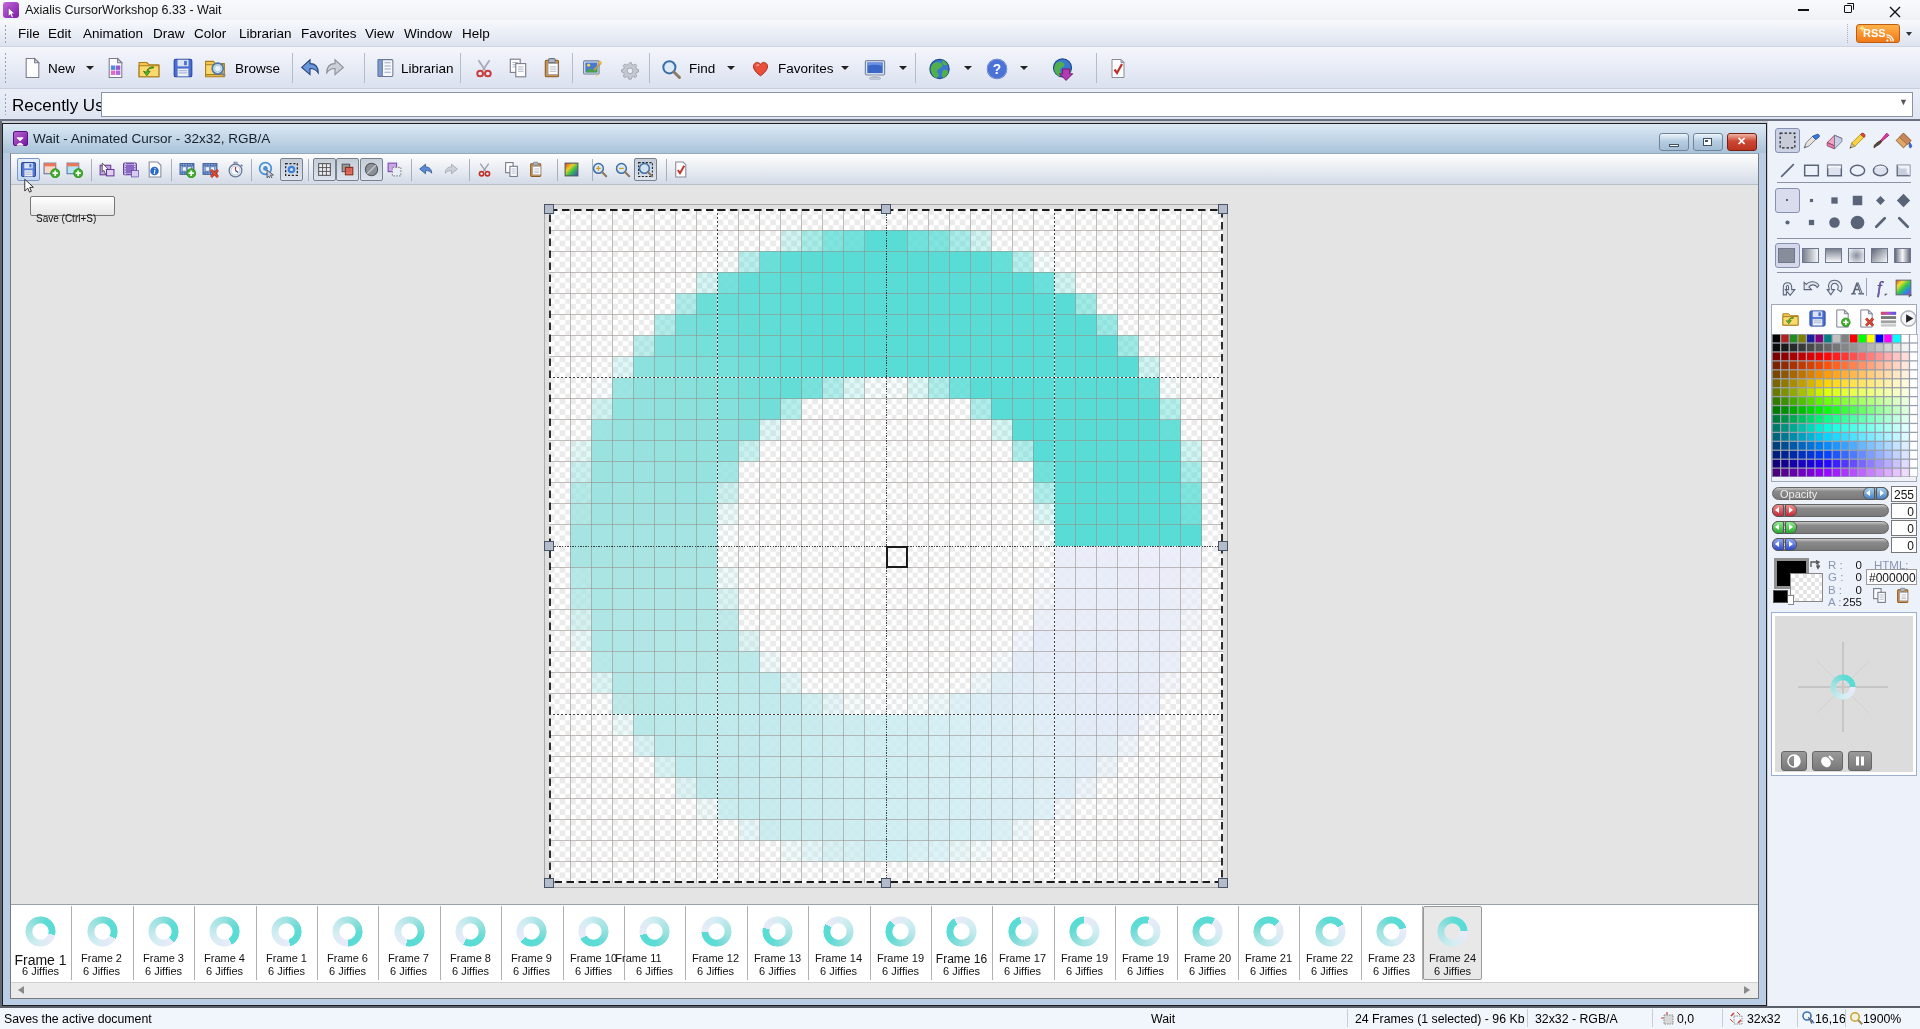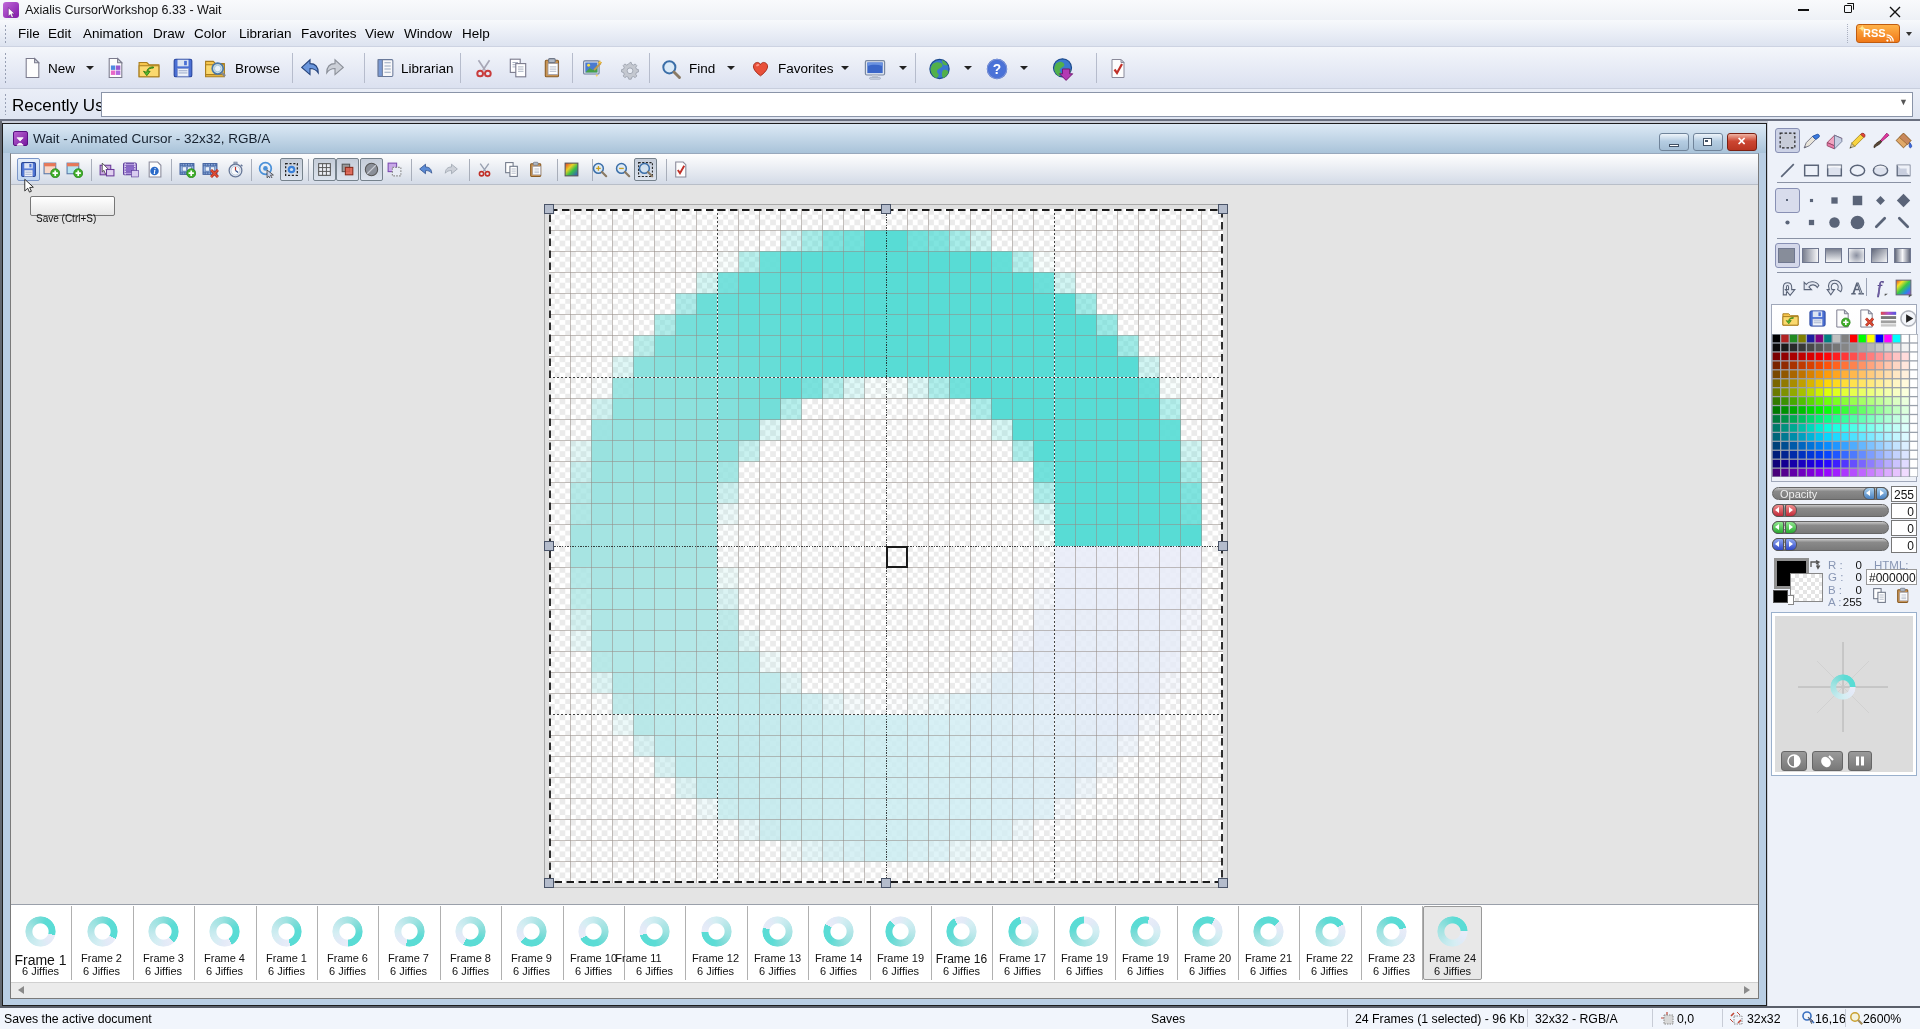--- a/index.html
+++ b/index.html
@@ -1630,21 +1630,21 @@
       <path d="M10 3 L14 7" stroke="#fff" stroke-width="2"></path>
     </svg></div>
 <div class="ab" style="left:1848px;top:751px;width:24px;height:20px;border-radius:3px;background:linear-gradient(#9a9a9a,#787878);border:1px solid #666"></div>
 <div class="ab" style="left:1852px;top:753px"><svg width="16" height="16" viewBox="0 0 16 16">
       <rect x="4" y="3.5" width="3" height="9" fill="#fff"></rect>
       <rect x="9" y="3.5" width="3" height="9" fill="#fff"></rect>
     </svg></div>
 <div class="ab" style="left:0;top:1006px;width:1920px;height:2px;background:#5a5f6a"></div>
 <div class="ab" style="left:0;top:1008px;width:1920px;height:21px;background:#f1f5fc"></div>
 <div class="txt" style="left:4px;top:1012px;font-size:12.3px;color:#000">Saves the active document</div>
-<div class="txt" style="left:1151px;top:1012px;font-size:12.3px;color:#000">Saves</div>
+<div class="txt" style="left:1151px;top:1012px;font-size:12.3px;color:#000">Wait</div>
 <div class="ab" style="left:1347px;top:1009px;width:1px;height:18px;background:#c8ccd6"></div>
 <div class="txt" style="left:1355px;top:1012px;font-size:12.3px;color:#000">24 Frames (1 selected) - 96 Kb</div>
 <div class="ab" style="left:1527px;top:1009px;width:1px;height:18px;background:#c8ccd6"></div>
 <div class="txt" style="left:1535px;top:1012px;font-size:12.3px;color:#000">32x32 - RGB/A</div>
 <div class="ab" style="left:1652px;top:1009px;width:1px;height:18px;background:#c8ccd6"></div>
 <div class="ab" style="left:1660px;top:1011px"><svg width="14" height="14" viewBox="0 0 14 14">
       <path d="M7 1 v12 M1 7 h12" stroke="#c04838" stroke-width="1.2"></path>
       <rect x="4" y="4" width="9" height="9" fill="#d8d8d8" stroke="#888" stroke-dasharray="1.5,1"></rect>
     </svg></div>
 <div class="txt" style="left:1677px;top:1012px;font-size:12.3px;color:#000">0,0</div>
@@ -1660,12 +1660,12 @@
       <circle cx="6" cy="6" r="4" fill="none" stroke="#3a70c0" stroke-width="1.6"></circle>
       <path d="M9 9 l4 4" stroke="#3a70c0" stroke-width="1.6"></path>
       <path d="M7 7 L12 11 L9.8 11.4 L10.8 13.8 Z" fill="#8a94c8" stroke="#333" stroke-width="0.5"></path>
     </svg></div>
 <div class="txt" style="left:1815px;top:1012px;font-size:12.3px;color:#000">16,16</div>
 <div class="ab" style="left:1845px;top:1009px;width:1px;height:18px;background:#c8ccd6"></div>
 <div class="ab" style="left:1849px;top:1011px"><svg width="14" height="14" viewBox="0 0 14 14">
       <circle cx="6" cy="6" r="4.2" fill="#f8f0c0" fill-opacity="0.5" stroke="#c8a030" stroke-width="1.5"></circle>
       <path d="M9.2 9.2 l4 4" stroke="#a08858" stroke-width="2"></path>
     </svg></div>
-<div class="txt" style="left:1863px;top:1012px;font-size:12.3px;color:#000">2600%</div>
+<div class="txt" style="left:1863px;top:1012px;font-size:12.3px;color:#000">1900%</div>
 </body></html>

